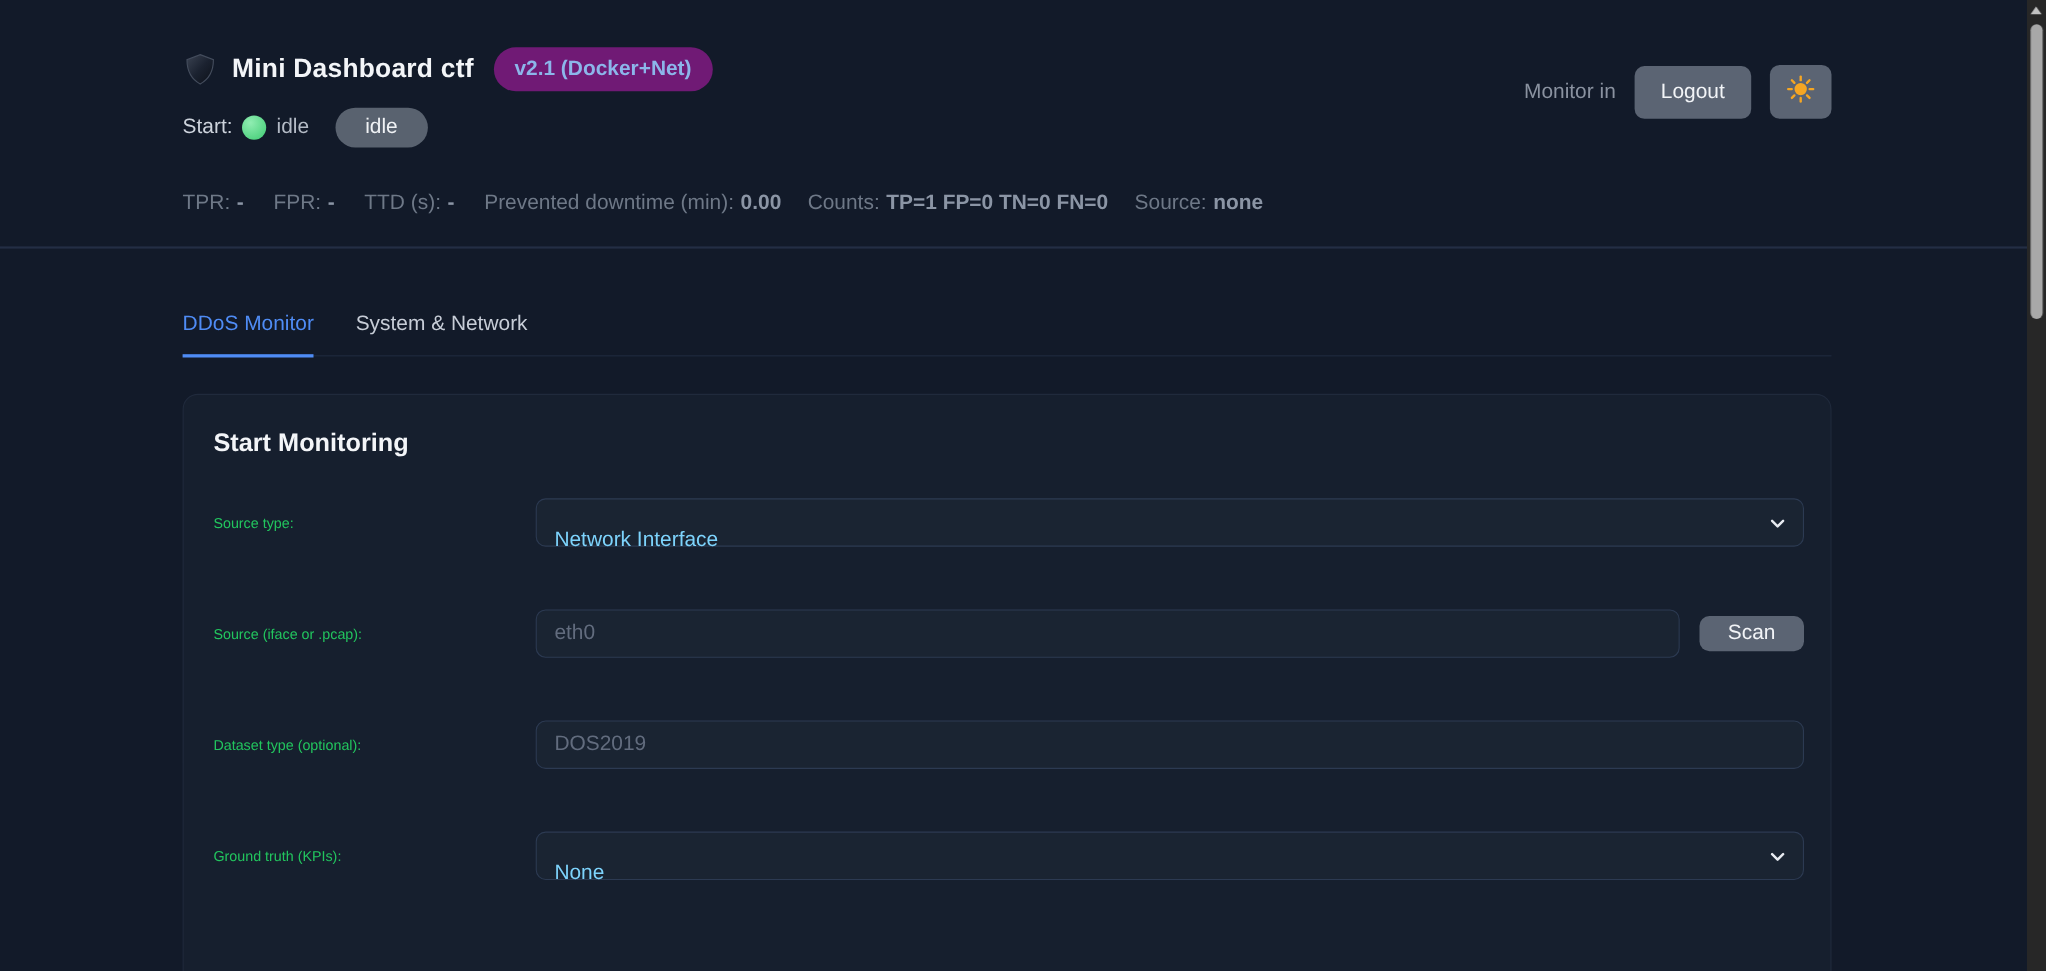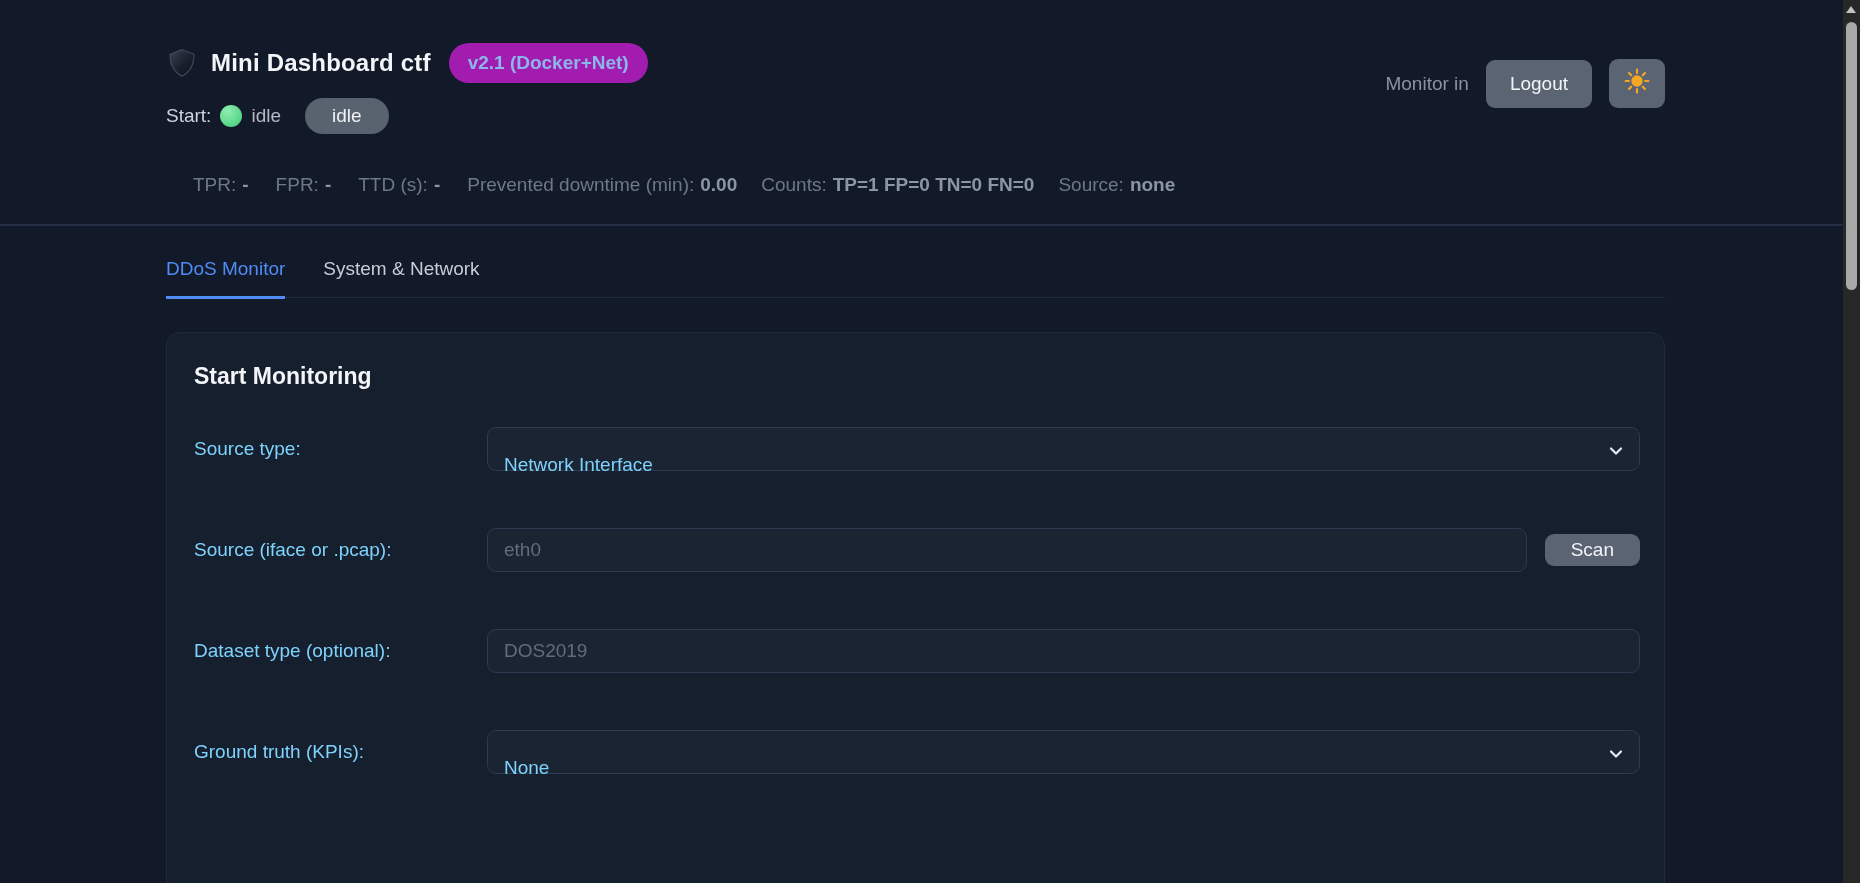--- a/index.html
+++ b/index.html
@@ -11,21 +11,21 @@
   }
   .content { margin-left:166px; width:1499px; }
 
   
   .header-wrap { border-bottom:2px solid #232e44; padding-top:43px; padding-bottom:28px; }
   .header-flex { display:flex; justify-content:space-between; align-items:flex-start; }
   .title-row { display:flex; align-items:center; }
   .logo { width:32px; height:32px; display:inline-block; }
   .page-title { font-size:24px; font-weight:bold; color:#f3f5f8; margin-left:13px; letter-spacing:.2px; }
   .version-badge {
-    margin-left:18px; background:#a21caf; color:#8cb6ea; font-weight:bold;
+    margin-left:18px; background:#701a75; color:#8cb6ea; font-weight:bold;
     font-size:19px; padding:9px 19px; border-radius:22px;
   }
   .right-group { display:flex; align-items:center; margin-top:16px; }
   .logged-in { color:#8a92a0; font-size:19px; margin-right:17px; }
   .btn-gray {
     background:#5b6473; color:#f2f4f7; border:none; font-size:19px;
     font-family:"Liberation Sans", sans-serif; border-radius:9px; cursor:pointer;
   }
   .logout-btn { padding:13px 24px; }
   .theme-btn { margin-left:17px; width:56px; height:49px; display:flex; align-items:center; justify-content:center; }
@@ -35,41 +35,41 @@
   .status-dot {
     width:22px; height:22px; border-radius:50%; margin:0 9px 0 9px;
     background:radial-gradient(circle at 35% 30%, #90edb2, #3ecb72);
   }
   .status-text { color:#b3bac5; font-size:19px; }
   .status-badge {
     margin-left:24px; background:#59626f; color:#f0f2f5; font-size:19px;
     padding:7px 27px; border-radius:19px;
   }
 
-  .metrics-row { display:flex; margin-top:40px; font-size:19px; color:#6e7887; flex-wrap:nowrap;margin-left:27px; }
+  .metrics-row { display:flex; margin-top:40px; font-size:19px; color:#6e7887; flex-wrap:nowrap; }
   .metric { white-space:nowrap; margin-right:27px; }
   .metric .m-val { font-weight:bold; color:#8b95a5; margin-left:6px; }
   .metric.wide-gap { margin-right:24px; }
 
   
-  .tabs { display:flex; margin-top:32px; border-bottom:1px solid #202b3f; }
+  .tabs { display:flex; margin-top:58px; border-bottom:1px solid #202b3f; }
   .tab { font-size:19px; padding-bottom:16px; cursor:pointer; }
   .tab.active { color:#4f8cf5; border-bottom:3px solid #4f8cf5; margin-bottom:-2px; }
   .tab.inactive { color:#c7cdd7; margin-left:38px; }
 
   
   .card {
     margin-top:34px; background:#161f2e; border:1px solid #202a3c; border-radius:14px;
     padding:30px 24px 60px 27px; height:620px;
   }
   .card-title { font-size:23px; font-weight:bold; color:#f3f5f8; }
 
   .form-row { display:flex; align-items:center; margin-top:57px; }
   .form-row.first { margin-top:37px; }
-  .form-label { width:293px; flex:0 0 293px; color:#7dd3fc; font-size:19px; }
+  .form-label { width:293px; flex:0 0 293px; color:#22c55e; font-size:13px; }
   .field-area { flex:1; display:flex; align-items:center; }
 
   .select-box, .text-input {
     height:44px; border-radius:9px; border:1px solid #2c3a52; background:#1a2432;
     font-size:19px; width:100%;
   }
   .select-box { position:relative; display:flex; align-items:center; padding:0 44px 0 16px; cursor:pointer; }
   .select-value { color:#7dd3fc;margin-top:32px; }
   .chevron { position:absolute; right:15px; top:14px; width:16px; height:16px; }
   .text-input {

